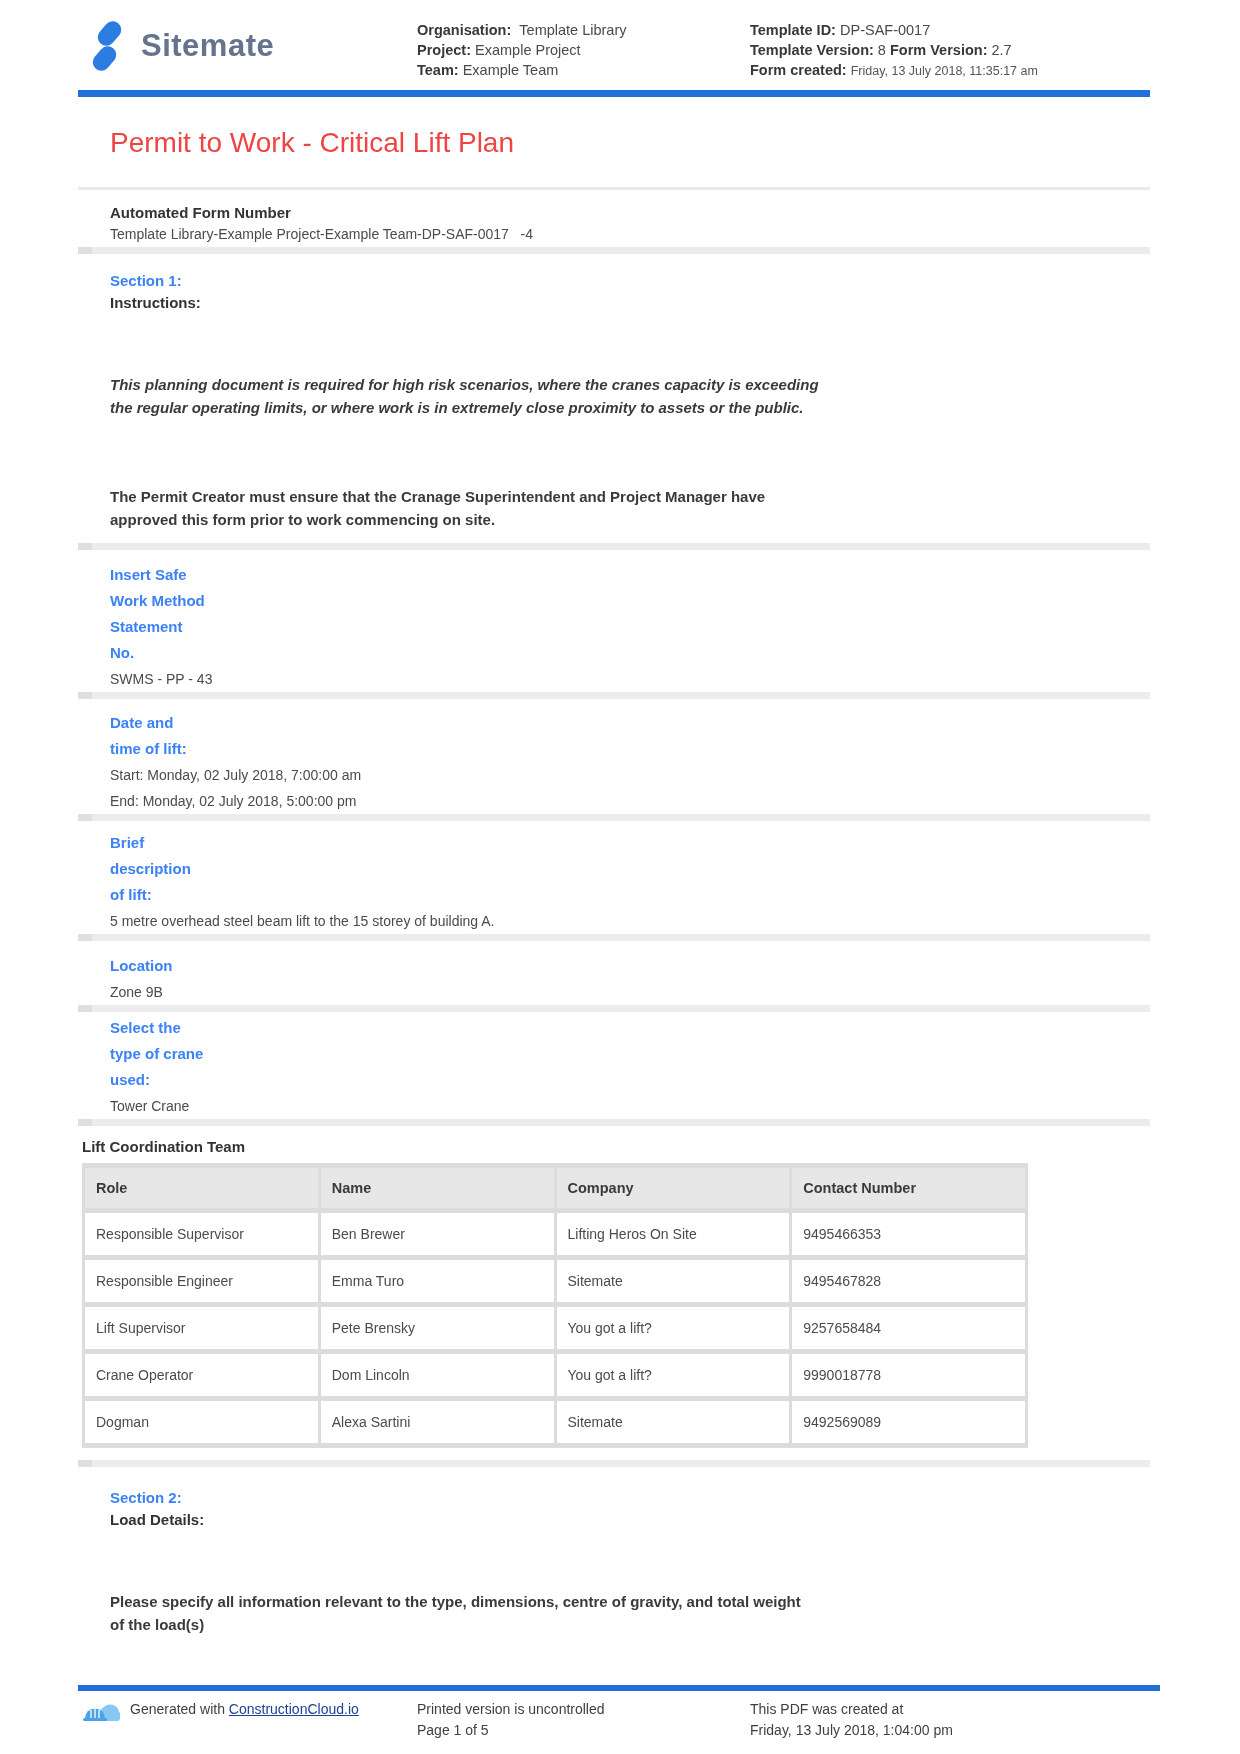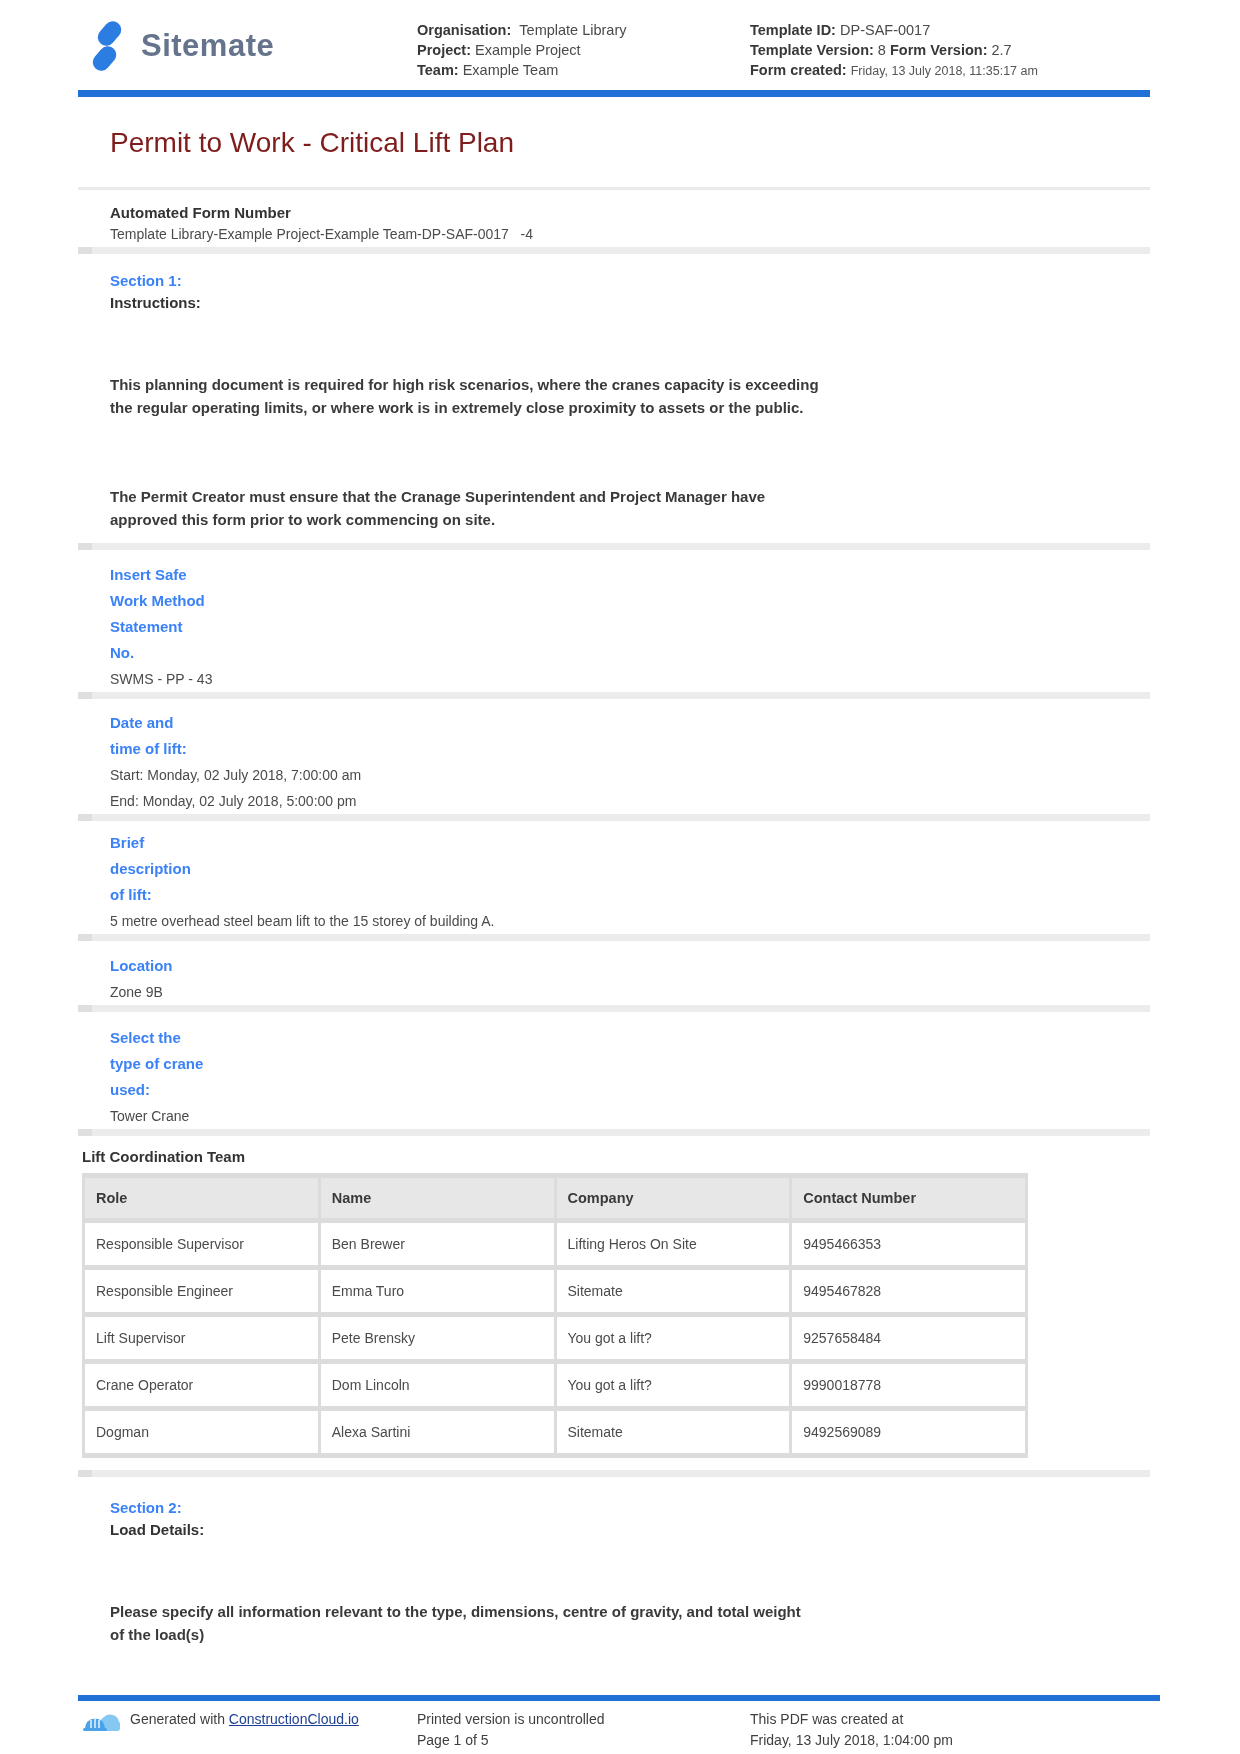--- a/index.html
+++ b/index.html
@@ -21,45 +21,45 @@
   .hmeta .line { white-space:nowrap; }
   .hmeta .b { font-weight:bold; color:#383838; }
   .hmeta-left { width:333px; }
   .hmeta-right { width:auto; }
   .hmeta .small { font-size:12.5px; color:#555; }
   .accent-bar { margin-left:78px; width:1072px; height:7px; background:#2170d8; }
   .footer-bar { margin-left:78px; width:1082px; height:6px; background:#2170d8; }
 
   
   .title-block { min-height:90px; padding:30px 0 0 110px; }
-  .doc-title { font-size:28px; font-weight:400; color:#7f1d1d; }
+  .doc-title { font-size:28px; font-weight:400; color:#ef4444; }
   .thin-divider { margin-left:78px; width:1072px; height:3px; background:#eaeaea; }
 
   
   .divider { margin-left:78px; width:1072px; height:7px; background:#ececec; position:relative; }
   .divider::before { content:""; position:absolute; left:0; top:0; width:14px; height:100%; background:#dfdfdf; }
   .row { display:flex; padding-left:110px;flex-direction:column; }
   .label { width:156px; padding-right:34px; font-weight:bold; color:#3b82f6; font-size:15px; line-height:26px; white-space:pre-line; flex:none; }
   .value { font-size:14px; color:#4b4b4b; line-height:26px; }
   .bold-para { font-weight:bold; color:#3a3a3a; font-size:15px; line-height:23px; white-space:pre-line; max-width:780px; }
   .content-heading { font-weight:bold; color:#333333; font-size:15px; }
 
   .row-formnum { min-height:50px; padding-top:14px; }
   .row-formnum .label-wide { width:319px; font-weight:bold; color:#333333; font-size:15px; flex:none; }
 
   .row-section1 { min-height:289px; padding-top:14px; }
-  .row-section1 .p1 { margin-top:62px; }
+  .row-section1 .p1 { margin-top:62px;font-style:italic; }
   .row-section1 .p2 { margin-top:66px; }
 
   .row-swms { min-height:125px; padding-top:12px; }
   .row-date { min-height:79px; padding-top:11px; }
   .row-date .value-start { width:397px; flex:none; }
   .row-brief { min-height:101px; padding-top:9px; }
   .row-location { min-height:54px; padding-top:12px; }
-  .row-crane { min-height:103px; padding-top:13px; }
+  .row-crane { min-height:103px; padding-top:3px; }
 
   
   .team-block { padding:6px 0 12px 82px; }
   .table-heading { font-size:15px; font-weight:bold; color:#333333; margin-top:6px; }
   table.team { border-collapse:separate; border-spacing:3px 5px; background:#dcdcdc; width:946px; margin-top:8px; table-layout:fixed; }
   table.team th { background:#e7e7e7; font-size:14.5px; font-weight:bold; color:#3a3a3a; text-align:left; padding:10px 10px 10px 11px; height:40px; }
   table.team td { background:#ffffff; font-size:14px; color:#4b4b4b; vertical-align:top; padding:13px 10px 0 11px; height:42px; }
 
   .row-section2 { min-height:218px; padding-top:18px; }
   .row-section2 .p1 { margin-top:62px; }

